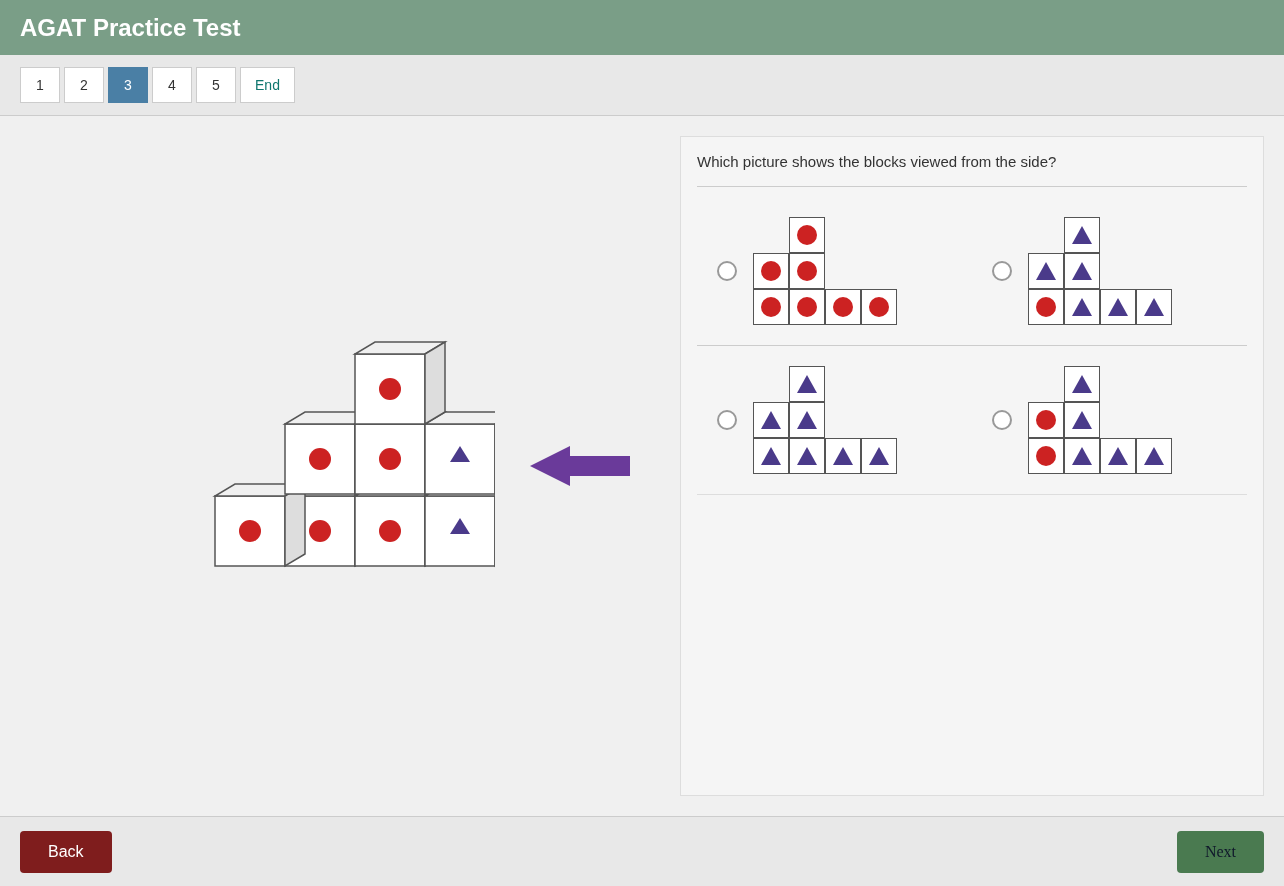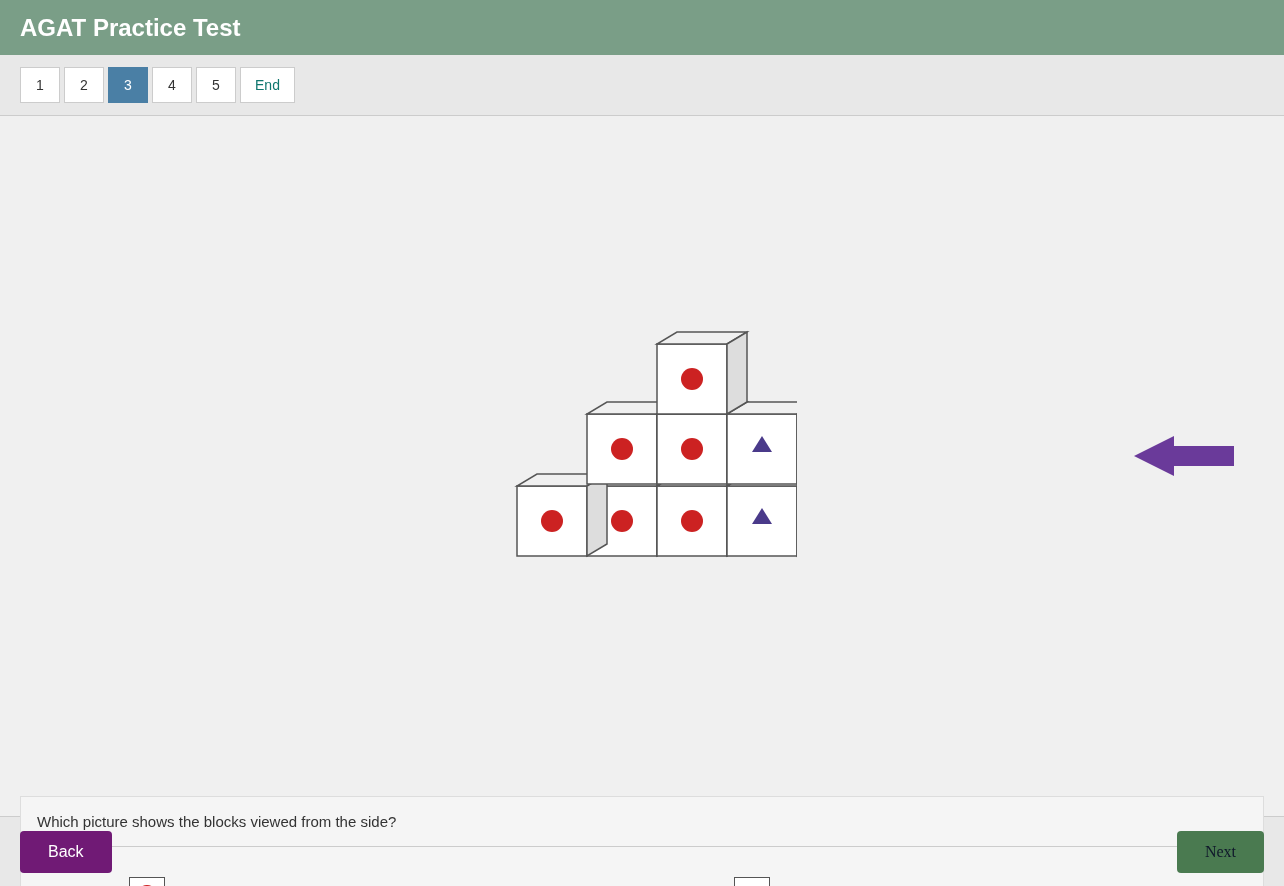--- a/index.html
+++ b/index.html
@@ -46,21 +46,21 @@
     }
     .nav-tab.end {
       width: 55px;
       color: #0f766e;
       background: white;
     }
 
     
     .main-content {
       display: flex;
-      flex-direction: column;
+      flex-direction: row;
       padding: 20px;
       gap: 20px;
       height: calc(886px - 55px - 61px - 70px);
     }
 
     
     .left-panel {
       flex: 0 0 640px;
       display: flex;
       align-items: center;
@@ -146,21 +146,21 @@
     .footer {
       height: 70px;
       background: #e8e8e8;
       border-top: 1px solid #ccc;
       display: flex;
       align-items: center;
       justify-content: space-between;
       padding: 0 20px;
     }
     .btn-back {
-      background: #701a75;
+      background: #7f1d1d;
       color: white;
       border: none;
       padding: 12px 28px;
       font-size: 16px;
       cursor: pointer;
       border-radius: 4px;
     }
     .btn-next {
       background: #4a7a50;
       color: #0f172a;

